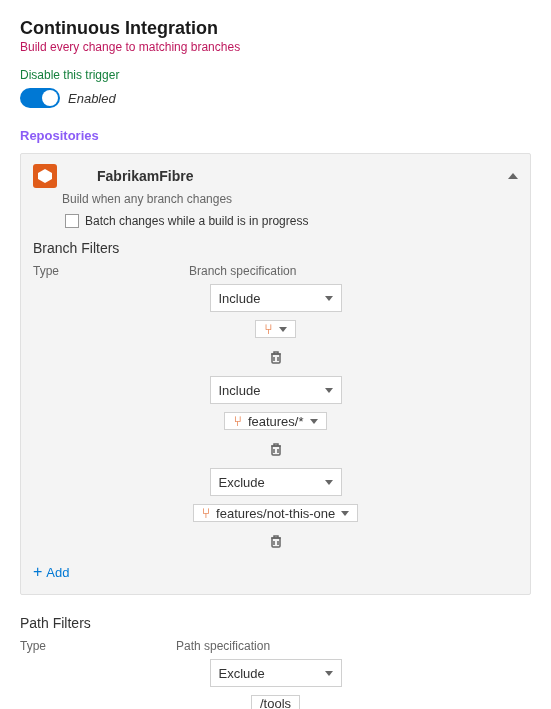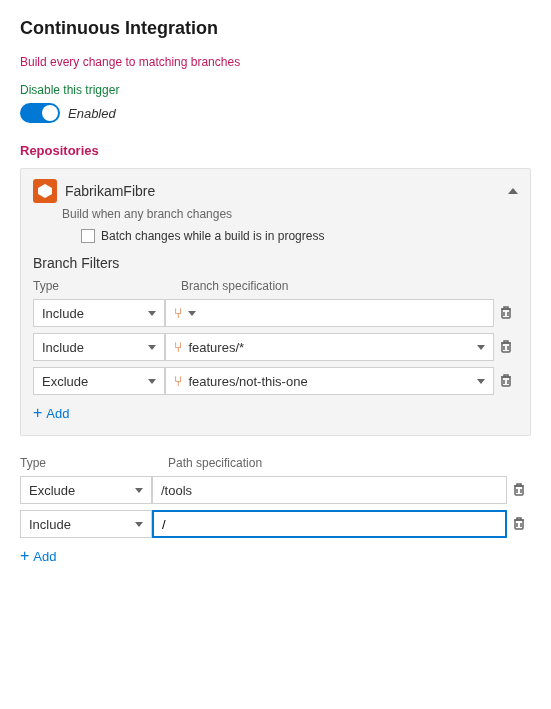--- a/index.html
+++ b/index.html
@@ -9,21 +9,21 @@
       color: #333;
       background: #fff;
       width: 551px;
       min-height: 709px;
       padding: 18px 20px;
     }
     .page-title {
       font-size: 18px;
       font-weight: 600;
       color: #1a1a1a;
-      margin-bottom: 16px;
+      margin-bottom: 1px;
     }
     .page-subtitle {
       font-size: 12px;
       color: #be185d;
       margin-bottom: 14px;
     }
     .disable-trigger-label {
       font-size: 12px;
       color: #15803d;
       margin-bottom: 6px;
@@ -53,21 +53,21 @@
       top: 2px;
       left: 22px;
     }
     .toggle-label {
       font-size: 13px;
       color: #333;
     }
     .section-title {
       font-size: 13px;
       font-weight: 600;
-      color: #be185d;
+      color: #8b5cf6;
       margin-bottom: 10px;
     }
     .repo-card {
       background: #f4f4f4;
       border: 1px solid #e0e0e0;
       border-radius: 2px;
       padding: 10px 12px;
       margin-bottom: 20px;
     }
     .repo-header {
@@ -85,43 +85,44 @@
       align-items: center;
       justify-content: center;
       flex-shrink: 0;
     }
     .repo-icon svg {
       width: 16px;
       height: 16px;
     }
     .repo-name {
       font-size: 14px;
-      font-weight: 400;
+      font-weight: 700;
       color: #333;
       flex: 1;
+      margin-left: 32px;
     }
     .chevron-up {
       width: 0;
       height: 0;
       border-left: 5px solid transparent;
       border-right: 5px solid transparent;
       border-bottom: 6px solid #666;
       cursor: pointer;
     }
     .repo-subtitle {
       font-size: 12px;
       color: #666;
       margin-left: 29px;
       margin-bottom: 8px;
     }
     .checkbox-row {
       display: flex;
       align-items: center;
       gap: 6px;
-      margin-left: 48px;
+      margin-left: 32px;
     }
     .checkbox {
       width: 14px;
       height: 14px;
       border: 1px solid #999;
       background: #fff;
       flex-shrink: 0;
     }
     .checkbox-label {
       font-size: 12px;
@@ -131,38 +132,40 @@
       margin-top: 12px;
     }
     .filters-title {
       font-size: 14px;
       font-weight: 400;
       color: #333;
       margin-bottom: 8px;
     }
     .col-headers {
       display: flex;
+      gap: 16px;
+      margin-bottom: 6px;
+    }
+    .col-header-type {
+      width: 140px;
+      font-size: 12px;
+      color: #666;
+      flex-shrink: 0;
+    }
+    .col-header-spec {
+      flex: 1;
+      font-size: 12px;
+      color: #666;
+    }
+    .filter-row {
+      display: flex;
+      align-items: center;
       gap: 8px;
       margin-bottom: 6px;
-    }
-    .col-header-type {
-      width: 140px;
-      font-size: 12px;
-      color: #666;
-      flex-shrink: 0;
-    }
-    .col-header-spec {
-      flex: 1;
-      font-size: 12px;
-      color: #666;
-    }
-    .filter-row {
-      display: flex;
-      align-items: center;
-      margin-bottom: 6px;
+      flex-direction: column;
     }
     .select-dropdown {
       width: 132px;
       height: 28px;
       border: 1px solid #d0d0d0;
       background: #fff;
       display: flex;
       align-items: center;
       justify-content: space-between;
       padding: 0 8px;
@@ -347,20 +350,21 @@
     </div>
 
     <div class="add-btn">
       <span class="plus">+</span>
       <span>Add</span>
     </div>
   </div>
 </div>
 
 <div class="path-section">
+  <div class="filters-title">Path Filters</div>
   <div class="col-headers">
     <div class="col-header-type">Type</div>
     <div class="col-header-spec">Path specification</div>
   </div>
 
   <div class="filter-row">
     <div class="select-dropdown">
       <span>Exclude</span>
       <div class="chevron-down"></div>
     </div>

